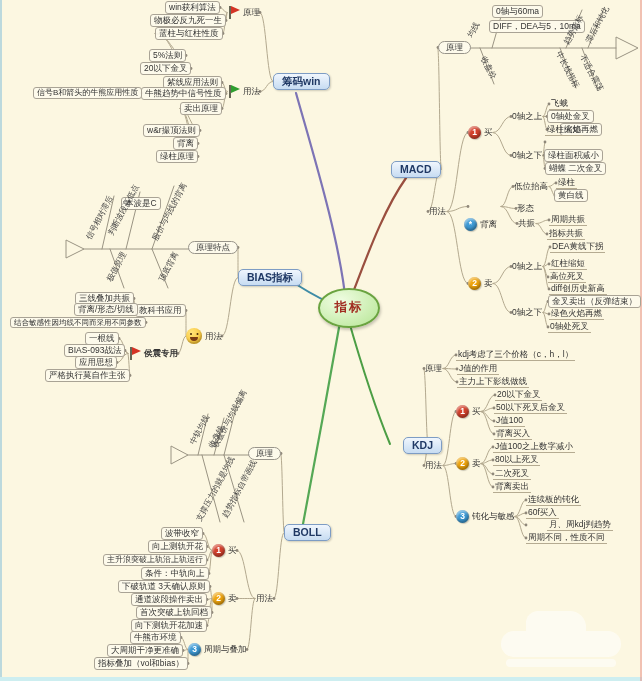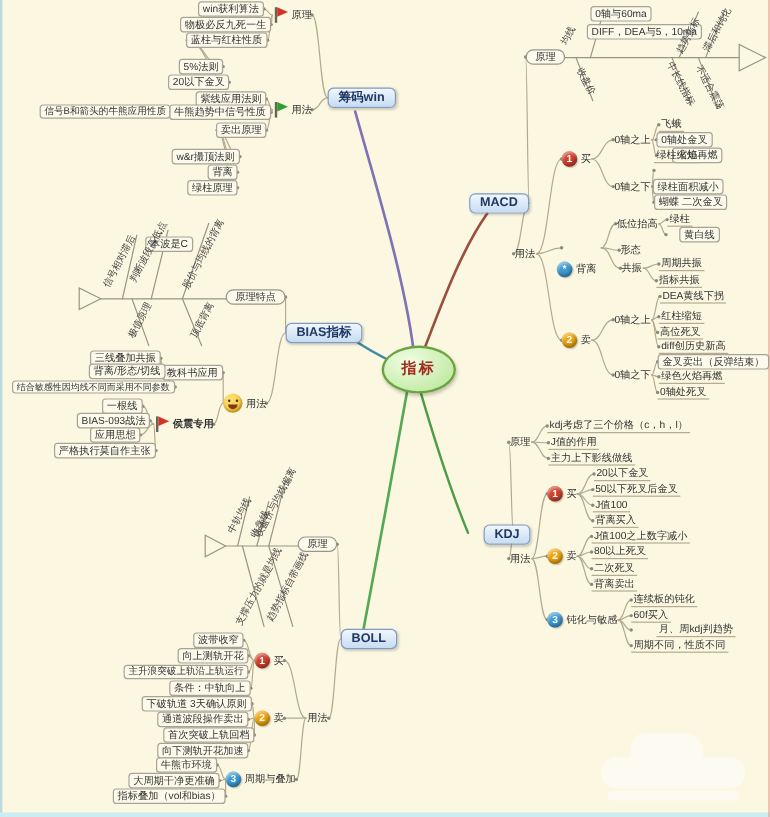--- a/index.html
+++ b/index.html
@@ -294,21 +294,21 @@
       <div class="n line" style="left: 549px; top: 98px;"><span class="lbl">飞蛾</span></div>
       <div class="n box" style="left: 547px; top: 110px;"><span class="lbl">0轴处金叉</span></div>
       <div class="n box" style="left: 560px; top: 123px;"><span class="lbl">火焰再燃</span></div>
       <div class="n plain" style="left: 511px; top: 150px;"><span class="lbl">0轴之下</span></div>
       <div class="n line" style="left: 545px; top: 124px;"><span class="lbl">绿柱缩短</span></div>
       <div class="n box" style="left: 544px; top: 149px;"><span class="lbl">绿柱面积减小</span></div>
       <div class="n box" style="left: 545px; top: 162px;"><span class="lbl">蝴蝶 二次金叉</span></div>
       <div class="n spherenode" style="left: 464px; top: 200px; margin-top: 18px;"><span class="ball b3">*</span><span class="lbl plainlbl">背离</span></div>
       <div class="n plain" style="left: 513px; top: 181px;"><span class="lbl">低位抬高</span></div>
       <div class="n line" style="left: 556px; top: 177px;"><span class="lbl">绿柱</span></div>
-      <div class="n box" style="left: 566px; top: 189px;"><span class="lbl">黄白线</span></div>
+      <div class="n box" style="left: 554px; top: 189px;"><span class="lbl">黄白线</span></div>
       <div class="n plain" style="left: 516px; top: 203px;"><span class="lbl">形态</span></div>
       <div class="n plain" style="left: 517px; top: 218px;"><span class="lbl">共振</span></div>
       <div class="n line" style="left: 549px; top: 214px;"><span class="lbl">周期共振</span></div>
       <div class="n line" style="left: 547px; top: 228px;"><span class="lbl">指标共振</span></div>
       <div class="n spherenode" style="left: 468px; top: 277px;"><span class="ball b2">2</span><span class="lbl plainlbl">卖</span></div>
       <div class="n plain" style="left: 511px; top: 261px;"><span class="lbl">0轴之上</span></div>
       <div class="n line" style="left: 550px; top: 241px;"><span class="lbl">DEA黄线下拐</span></div>
       <div class="n line" style="left: 549px; top: 258px;"><span class="lbl">红柱缩短</span></div>
       <div class="n line" style="left: 548px; top: 271px;"><span class="lbl">高位死叉</span></div>
       <div class="n line" style="left: 549px; top: 283px;"><span class="lbl">diff创历史新高</span></div>

